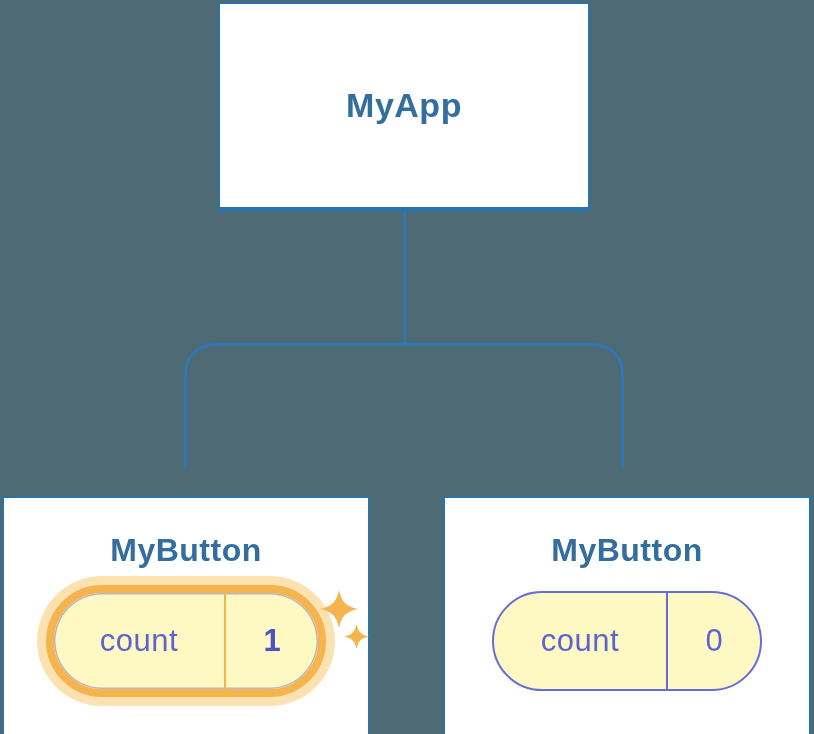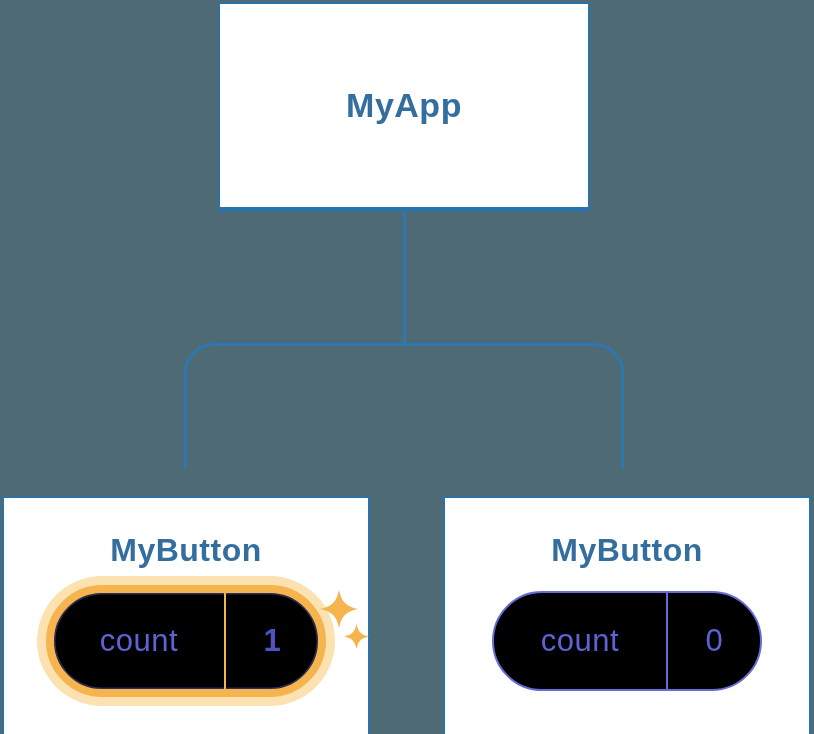--- a/index.html
+++ b/index.html
@@ -60,21 +60,21 @@
     font-weight: 700;
     letter-spacing: 0.5px;
   }
   .child-card .node-title { font-size: 32px; }
 
   
   .pill {
     margin-top: 22px;
     display: flex;
     align-items: stretch;
-    background: #000000;
+    background: #fef9c3;
     border: 2px solid #666cd8;
     border-radius: 60px;
     box-sizing: border-box;
     width: 270px; height: 100px;
     position: relative;
     text-align: right;
   }
   .pill .pill-label {
     flex: 1;
     display: flex; align-items: center; justify-content: center;

